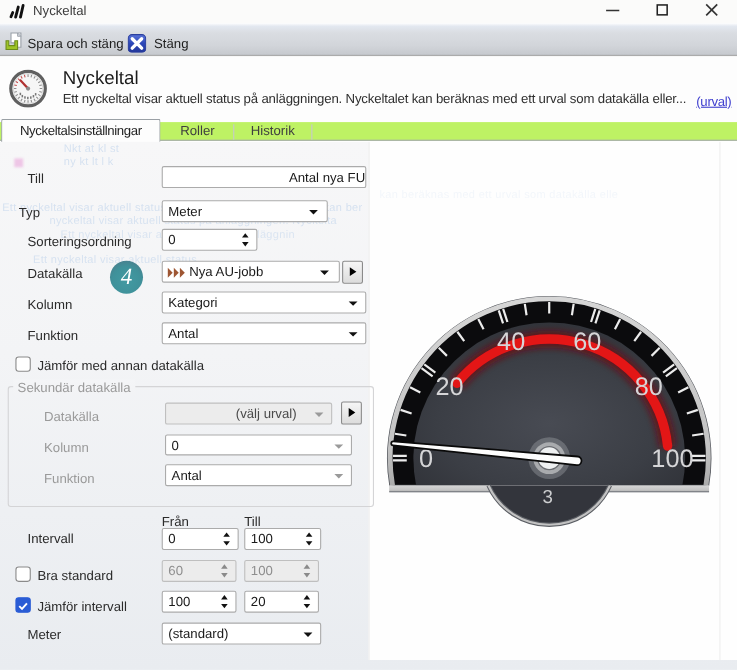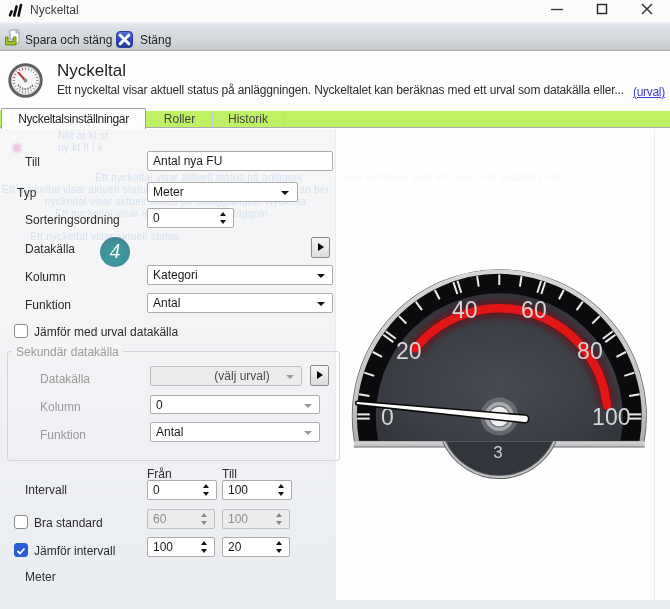--- a/index.html
+++ b/index.html
@@ -145,45 +145,53 @@
   <div class="tabsep" style="left:283px;"></div>
 </div>
 
 <div id="content">
   <div id="gpanel"></div>
   <div class="abs" style="left:654px;top:0;width:1px;height:471px;background:#ededed;"></div>
 
   <div class="ghost" style="left:58px;top:1px;">Nkt at kl st</div>
   <div class="ghost" style="left:58px;top:13px;">ny kt lt l k</div>
   <div class="abs" style="left:13px;top:15px;width:8px;height:8px;background:#eec6e6;filter:blur(1px);"></div>
-  <div class="ghost" style="left:95px;top:43px;">Ett nyckeltal visar aktuell status på anläggni</div>
   <div class="ghost" style="left:345px;top:43px;opacity:0.15;">kan beräknas med ett urval som datakälla elle</div>
   <div class="ghost" style="left:2px;top:55px;">Ett nyckeltal visar aktuell status på anläggningen. Nyckeltalet kan ber</div>
   <div class="ghost" style="left:45px;top:67px;opacity:0.45;">nyckeltal visar aktuell status på anläggningen. Nyckelta</div>
   <div class="ghost" style="left:55px;top:79px;opacity:0.4;">Ett nyckeltal visar aktuell status på anläggnin</div>
   <div class="ghost" style="left:30px;top:102px;opacity:0.45;">Ett nyckeltal visar aktuell status</div>
 
   <div class="lbl" style="left:25px;top:26px;">Till</div>
   <div class="lbl" style="left:17px;top:57px;text-align:center;">Typ</div>
   <div class="lbl" style="left:25px;top:84px;">Sorteringsordning</div>
   <div class="lbl" style="left:25px;top:113px;">Datakälla</div>
   <div class="lbl" style="left:25px;top:141px;">Kolumn</div>
   <div class="lbl" style="left:25px;top:169px;">Funktion</div>
 
-  <div class="tbox" style="left:147px;top:22px;width:186px;height:20px;">Antal nya FU</div>
+  <div class="tbox" style="left:147px;top:22px;width:186px;height:20px;text-align:right;">Antal nya FU</div>
   <div class="combo" style="left:147px;top:53px;width:151px;height:20px;">Meter<span class="arr" style="right:8px;"></span></div>
   <div class="spin" style="left:147px;top:79px;width:87px;height:20px;">0<span class="up" style="left:72px;"></span><span class="dn" style="left:72px;"></span></div>
 
   <div class="badge">4</div>
+  <div class="combo" style="left:147px;top:108px;width:162px;height:20px;padding-left:24px;">Nya AU-jobb<span class="arr" style="right:9px;"></span>
+    <svg class="abs" style="left:4px;top:4px" width="19" height="12" viewBox="0 0 19 12">
+      <g fill="#9e5633">
+          <path d="M0.5 1.5 L5 6 L0.5 10.5 Z"></path>
+          <path d="M6 1.5 L10.5 6 L6 10.5 Z"></path>
+          <path d="M11.5 1.5 L16 6 L11.5 10.5 Z"></path>
+        </g>
+    </svg>
+  </div>
   <div class="arrbtn" style="left:311px;top:108px;"></div>
   <div class="combo" style="left:147px;top:136px;width:186px;height:20px;">Kategori<span class="arr"></span></div>
   <div class="combo" style="left:147px;top:164px;width:186px;height:20px;">Antal<span class="arr"></span></div>
 
   <div class="cb" style="left:14px;top:195px;"></div>
-  <div class="lbl" style="left:34px;top:196px;">Jämför med urval datakälla</div>
+  <div class="lbl" style="left:34px;top:196px;">Jämför med annan datakälla</div>
 
   <div class="gbox" style="left:7px;top:222px;width:333px;height:110px;"></div>
   <div class="glbl" style="left:12px;top:216px;background:linear-gradient(180deg,#f4f5f7,#f2f3f5);text-align:right;">Sekundär datakälla</div>
   <div class="lbl" style="left:40px;top:243px;color:#9a9a9a;">Datakälla</div>
   <div class="combo dis" style="left:150px;top:237px;width:152px;height:20px;text-align:center;color:#4a4a4a !important;padding-left:32px;">(välj urval)<span class="arr arrg"></span></div>
   <div class="arrbtn" style="left:310px;top:236px;"></div>
   <div class="lbl" style="left:40px;top:271px;color:#9a9a9a;">Kolumn</div>
   <div class="combo" style="left:150px;top:266px;width:170px;height:19px;">0<span class="arr arrg"></span></div>
   <div class="lbl" style="left:40px;top:299px;color:#9a9a9a;">Funktion</div>
   <div class="combo" style="left:150px;top:293px;width:170px;height:20px;">Antal<span class="arr arrg"></span></div>
@@ -202,20 +210,21 @@
   <div class="cb cbc" style="left:14px;top:414px;">
     <svg width="12" height="12" viewBox="0 0 12 12" style="position:absolute;left:0px;top:1px;">
       <path d="M2.5 6 L5 8.5 L9.5 3.5" fill="none" stroke="#fff" stroke-width="1.8"></path>
     </svg>
   </div>
   <div class="lbl" style="left:34px;top:415px;">Jämför intervall</div>
   <div class="spin" style="left:147px;top:408px;width:68px;height:20px;">100<span class="up" style="left:53px;"></span><span class="dn" style="left:53px;"></span></div>
   <div class="spin" style="left:222px;top:408px;width:68px;height:20px;">20<span class="up" style="left:53px;"></span><span class="dn" style="left:53px;"></span></div>
 
   <div class="lbl" style="left:25px;top:441px;">Meter</div>
+  <div class="combo" style="left:147px;top:437px;width:145px;height:20px;">(standard)<span class="arr"></span></div>
 
   <svg class="abs" style="left:335px;top:120px;" width="335" height="370" viewBox="335 249 335 370">
     <defs>
       <radialGradient id="faceg" cx="0.5" cy="0.62" r="0.75">
         <stop offset="0" stop-color="#484b53"></stop>
         <stop offset="0.55" stop-color="#3b3e45"></stop>
         <stop offset="0.85" stop-color="#313339"></stop>
         <stop offset="1" stop-color="#2a2c31"></stop>
       </radialGradient>
       <linearGradient id="rimg" x1="0" y1="0" x2="0" y2="1">

